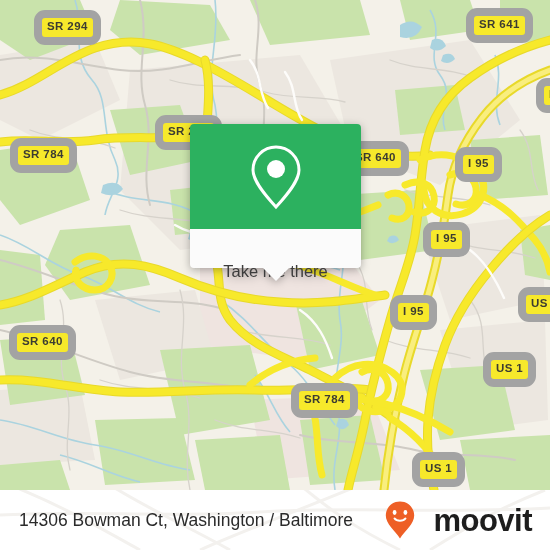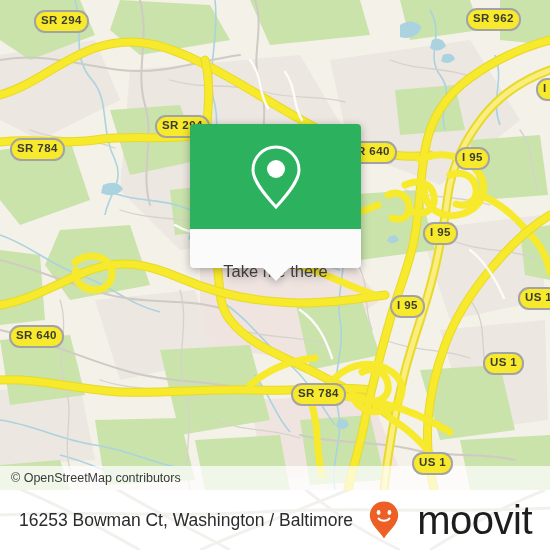--- a/index.html
+++ b/index.html
@@ -28,21 +28,21 @@
     background: #f4f1e9;
     overflow: hidden;
   }
 
   .map-svg { position:absolute; left:0; top:0; width:550px; height:490px; display:block; }
 
   
   .shield {
     position: absolute;
     background: #f7e92b;
-    border: 2px solid #a3a3a3;
+    border: 8px solid #a3a3a3;
     border-radius: 11px;
     color: #3c3c32;
     font-size: 11.5px;
     font-weight: bold;
     letter-spacing: .4px;
     line-height: 1;
     padding: 3px 5px 4px 5px;
     white-space: nowrap;
     font-family: "Liberation Sans", sans-serif;
     box-sizing: border-box;
@@ -139,22 +139,22 @@
   }
   .footer-address {
     color: #2b2b2b;
     font-size: 17.5px;
     font-family: "Liberation Sans", sans-serif;
     white-space: nowrap;
   }
   .brand { display: flex; align-items: center; }
   .brand-wordmark {
     color: #1d1d1d;
-    font-size: 40px;
-    font-weight: normal;
+    font-size: 31px;
+    font-weight: bold;
     letter-spacing: -0.5px;
     font-family: "Liberation Sans", sans-serif;
     margin-left: 18px;
     line-height: 1;
   }
 </style>
 </head>
 <body>
 
 <div id="app">
@@ -303,25 +303,24 @@
       <path class="hw" d="M250,385 C270,368 292,360 315,358"></path>
 
       <path class="wht" d="M250,60 C262,75 258,92 268,108"></path>
       <path class="wht" d="M285,72 C297,88 292,105 302,120"></path>
       <path class="wht" d="M230,150 C250,162 268,158 288,168"></path>
       <path class="wht" d="M175,225 C195,237 212,233 232,243"></path>
       <path class="wht" d="M470,250 C486,262 496,280 504,298"></path>
       <path class="wht" d="M300,310 C318,322 326,340 332,358"></path>
     </svg>
 
-    <div class="attribution">© OpenStreetMap contributors</div>
 
 
     <div class="shield" style="left:34px; top:10px;">SR 294</div>
-    <div class="shield" style="left:466px; top:8px;">SR 962</div>
+    <div class="shield" style="left:466px; top:8px;">SR 641</div>
     <div class="shield" style="left:536px; top:78px;">I 95</div>
     <div class="shield" style="left:155px; top:115px;">SR 294</div>
     <div class="shield" style="left:10px; top:138px;">SR 784</div>
     <div class="shield" style="left:342px; top:141px;">SR 640</div>
     <div class="shield" style="left:455px; top:147px;">I 95</div>
     <div class="shield" style="left:423px; top:222px;">I 95</div>
     <div class="shield" style="left:390px; top:295px;">I 95</div>
     <div class="shield" style="left:518px; top:287px;">US 1</div>
     <div class="shield" style="left:483px; top:352px;">US 1</div>
     <div class="shield" style="left:9px; top:325px;">SR 640</div>
@@ -349,21 +348,21 @@
       <g stroke="#f3f1ee" stroke-width="3" fill="none">
         <path d="M10,-5 C60,15 95,35 140,60"></path>
         <path d="M110,-5 C150,20 185,35 230,60"></path>
         <path d="M300,-5 C330,20 355,38 400,60"></path>
         <path d="M0,25 C80,20 170,28 260,22 C350,16 440,24 550,18"></path>
         <path d="M200,60 C250,38 300,20 360,-5"></path>
         <path d="M430,60 C470,35 500,18 545,0"></path>
       </g>
     </svg>
     <div class="footer-inner">
-      <span class="footer-address">16253 Bowman Ct, Washington / Baltimore</span>
+      <span class="footer-address">14306 Bowman Ct, Washington / Baltimore</span>
       <span class="brand">
         <svg width="30" height="38" viewBox="0 0 30 38">
           <path d="M15 0.5 C7 0.5 0.8 6.7 0.8 14.6 C0.8 23 10 30 15 37.5 C20 30 29.2 23 29.2 14.6 C29.2 6.7 23 0.5 15 0.5 Z" fill="#ee5f26"></path>
           <ellipse cx="9.6" cy="11.5" rx="1.9" ry="2.4" fill="#ffffff"></ellipse>
           <ellipse cx="20.4" cy="11.5" rx="1.9" ry="2.4" fill="#ffffff"></ellipse>
           <path d="M9.5 17.4 C11.8 20.6 18.2 20.6 20.5 17.4" fill="none" stroke="#ffffff" stroke-width="1.9" stroke-linecap="round"></path>
         </svg>
         <span class="brand-wordmark">moovit</span>
       </span>
     </div>

